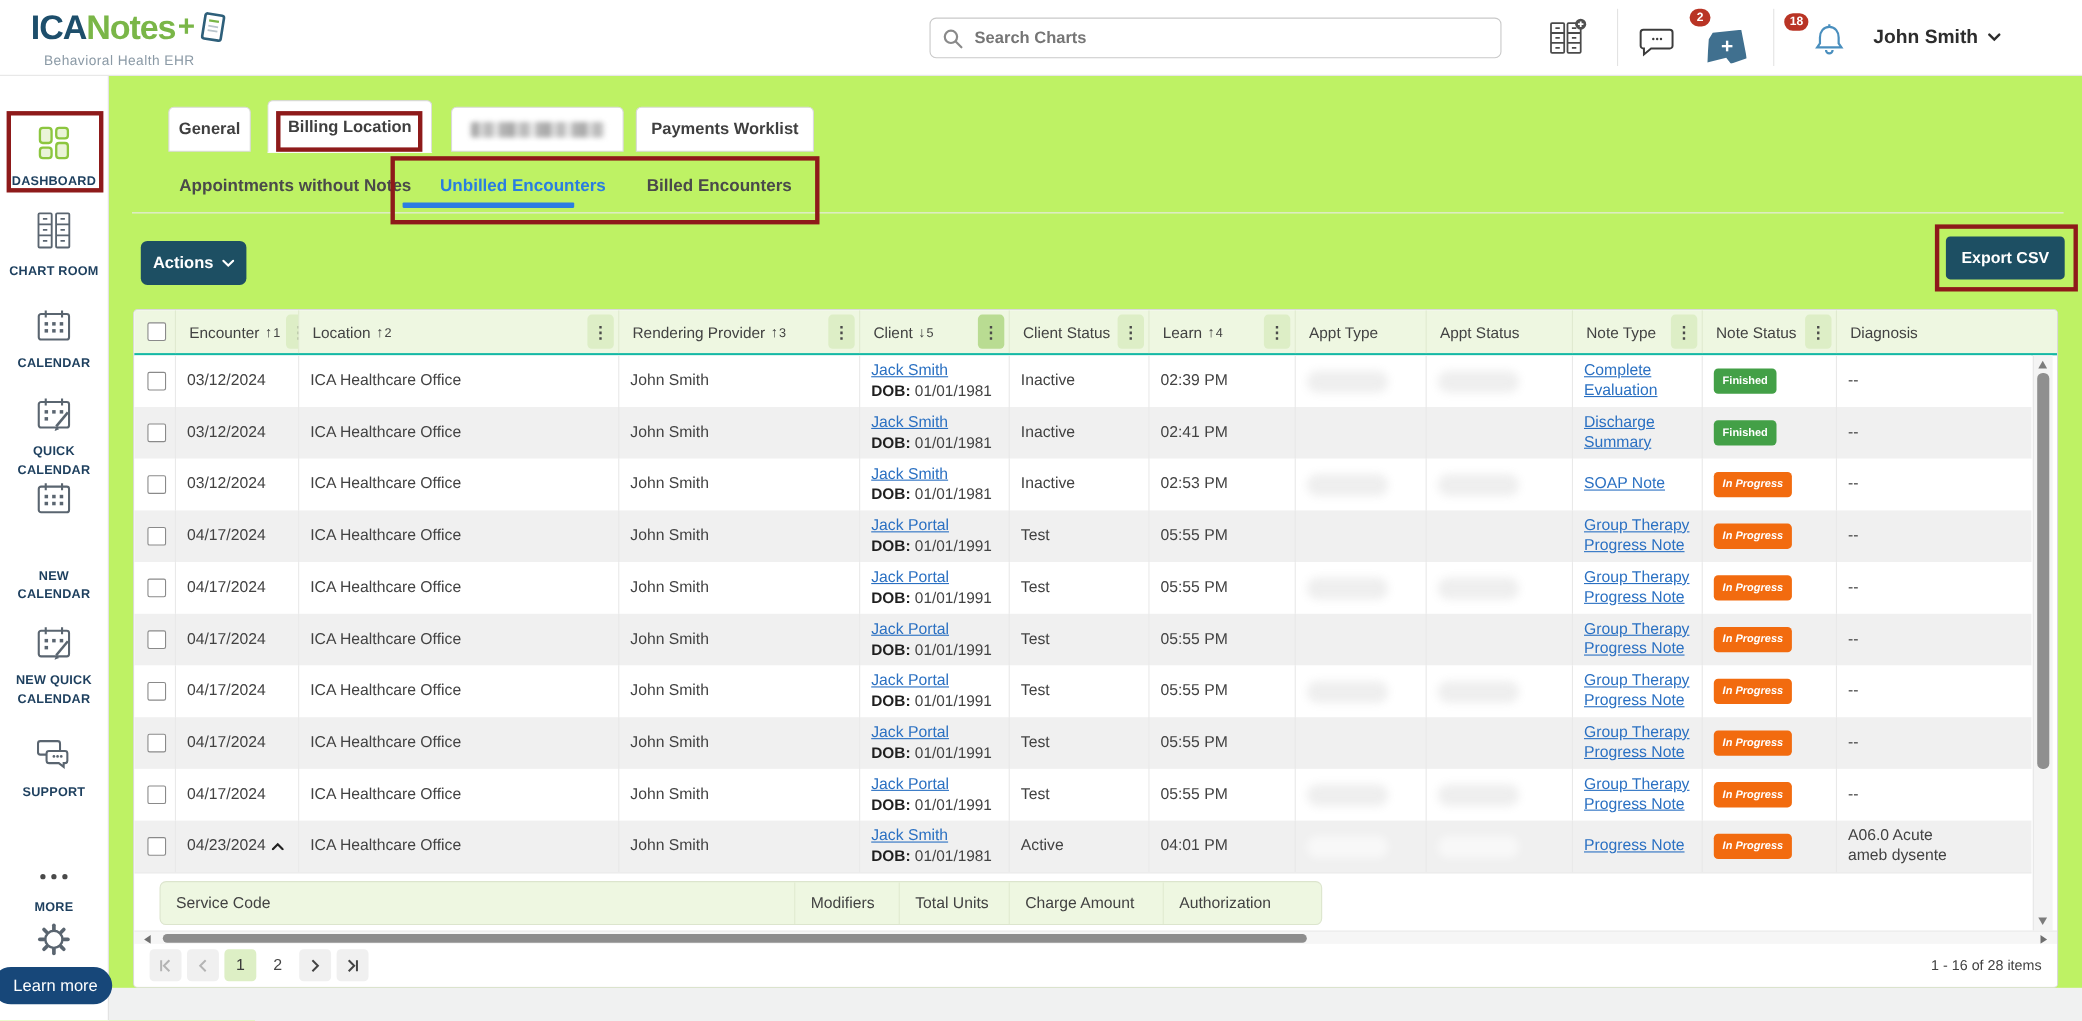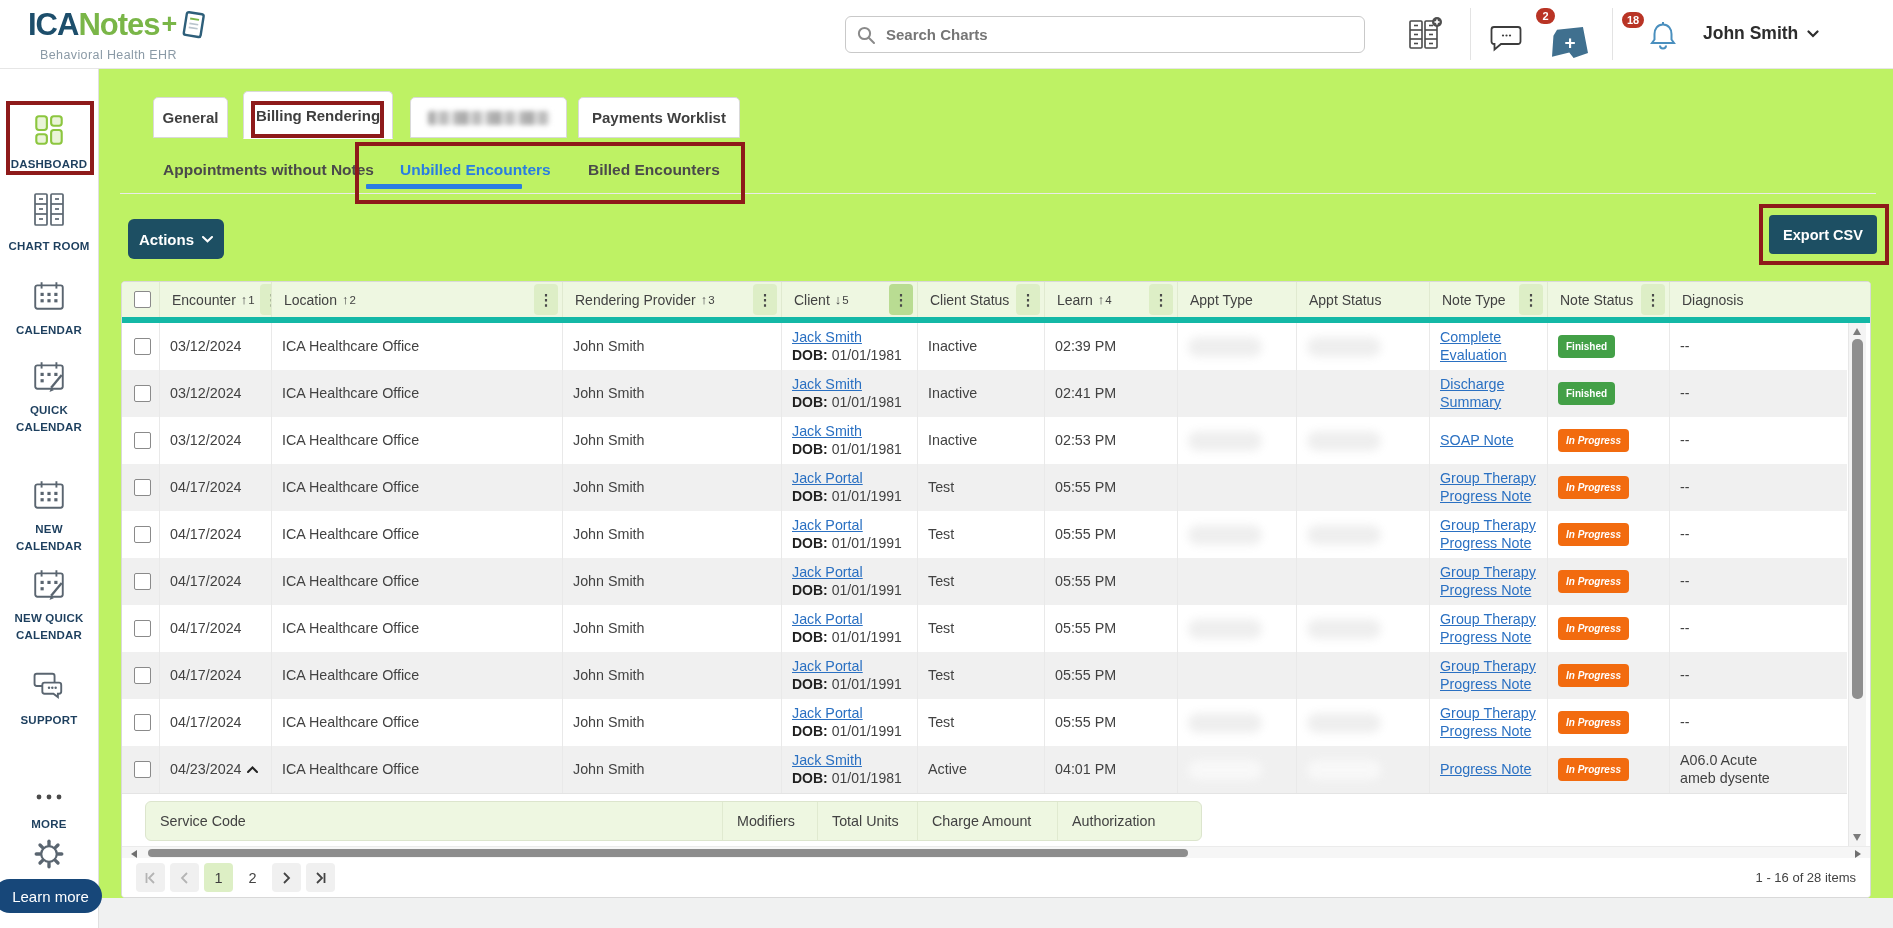--- a/index.html
+++ b/index.html
@@ -33,21 +33,21 @@
   .subtab{position:absolute;top:161px;font-size:15.5px;font-weight:600;color:#4a4a4a;cursor:pointer;white-space:nowrap;}
   .subtab.active{color:var(--tab-blue);}
   .subtab-underline{position:absolute;left:366px;top:184px;width:156px;height:5px;background:var(--tab-blue);border-radius:1px;}
   .divider{position:absolute;left:120px;top:193px;width:1756px;height:1px;background:#eaeaea;}
   
   .btn{position:absolute;background:var(--accent);color:#fff;border:none;border-radius:6px;font-family:"Liberation Sans",sans-serif;font-weight:600;cursor:pointer;display:flex;align-items:center;justify-content:center;gap:8px;}
   .btn.actions{left:128px;top:219px;width:96px;height:40px;font-size:15px;}
   .btn.export{left:1769px;top:215px;width:108px;height:39px;font-size:14.5px;border-radius:4px;}
   
   .grid{position:absolute;left:121px;top:281px;width:1750px;height:617px;border:1px solid #d9d9d9;border-radius:4px;background:#fff;box-sizing:border-box;overflow:hidden;}
-  .ghead{position:absolute;left:0;top:0;width:100%;height:41px;background:var(--head-green);border-bottom:6px solid #14b8a6;display:flex;box-sizing:border-box;}
+  .ghead{position:absolute;left:0;top:0;width:100%;height:41px;background:var(--head-green);border-bottom:2px solid #14b8a6;display:flex;box-sizing:border-box;}
   .hc{display:flex;align-items:center;padding:0 4px 0 12px;box-sizing:border-box;border-right:1px solid #e0ead0;font-size:14px;color:#424242;gap:5px;overflow:hidden;white-space:nowrap;}
   .sort{font-size:13px;color:#424242;}
   .sort i{font-style:normal;font-size:11.5px;margin-left:1px;}
   .hmenu{margin-left:auto;width:24px;height:31px;border-radius:4px;background:#ddeec6;display:flex;align-items:center;justify-content:center;color:#4a4a4a;font-size:15px;font-weight:bold;cursor:pointer;flex:none;}
   .hmenu.on{background:#b9dc92;}
   .cb{width:15px;height:15px;border:1.5px solid #8a8a8a;border-radius:2px;background:#fff;display:inline-block;flex:none;}
   .gbody{position:absolute;left:0;top:41px;width:1725px;height:523px;overflow:hidden;}
   .grow{display:flex;height:47px;box-sizing:border-box;background:#fff;}
   .grow.alt{background:#f0f0f0;}
   .c{display:flex;flex-direction:column;justify-content:center;align-items:flex-start;padding:4px 10px;box-sizing:border-box;border-right:1px solid #e9e9e9;font-size:14.3px;color:#424242;overflow:hidden;line-height:17.5px;}
@@ -234,21 +234,21 @@
                 <rect x="9" y="14" width="3" height="3"></rect>
                 <rect x="15.5" y="14" width="3" height="3"></rect>
                 <rect x="22" y="14" width="3" height="3"></rect>
                 <rect x="9" y="20" width="3" height="3"></rect>
               </g>
               <path d="M19 28 L29 16" stroke-width="2.2"></path>
               <path d="M19 28 l-1.5 4 4 -1.5 z" fill="#5a6570" stroke="none"></path>
             </svg></span>
           <span class="sb-lbl">QUICK CALENDAR</span>
         </div>
-        <div class="sb-item" style="top: 409px;">
+        <div class="sb-item" style="top: 367px; gap: 36px;">
           <span><svg width="38" height="36" viewBox="0 0 34 34" fill="none" stroke="#5a6570" stroke-width="1.8">
               <rect x="4" y="7" width="26" height="22" rx="2"></rect>
               <line x1="10" y1="4" x2="10" y2="10"></line>
               <line x1="24" y1="4" x2="24" y2="10"></line>
               <g fill="#5a6570" stroke="none">
                 <rect x="9" y="14" width="3" height="3"></rect>
                 <rect x="15.5" y="14" width="3" height="3"></rect>
                 <rect x="22" y="14" width="3" height="3"></rect>
                 <rect x="9" y="20" width="3" height="3"></rect>
                 <rect x="15.5" y="20" width="3" height="3"></rect>
@@ -312,21 +312,21 @@
         </div>
       </div>
     <div class="learnmore">Learn more</div>
   </nav>
 
   <div id="tabs">
       <div class="tab" style="left: 153px; top: 97px; width: 75px; height: 41px;">
         <span>General</span>
       </div>
       <div class="tab tab-active" style="left: 243px; top: 91px; width: 150px; height: 48px;">
-        <span>Billing Rendering</span>
+        <span>Billing Location</span>
       </div>
       <div class="tab" style="left: 410px; top: 97px; width: 157px; height: 41px;">
         <span class="blurtxt"></span>
       </div>
       <div class="tab" style="left: 578px; top: 97px; width: 162px; height: 41px;">
         <span>Payments Worklist</span>
       </div>
     </div>
   <div id="subtabs">
       <div class="subtab" style="left: 163px;">Appointments without Notes</div>

